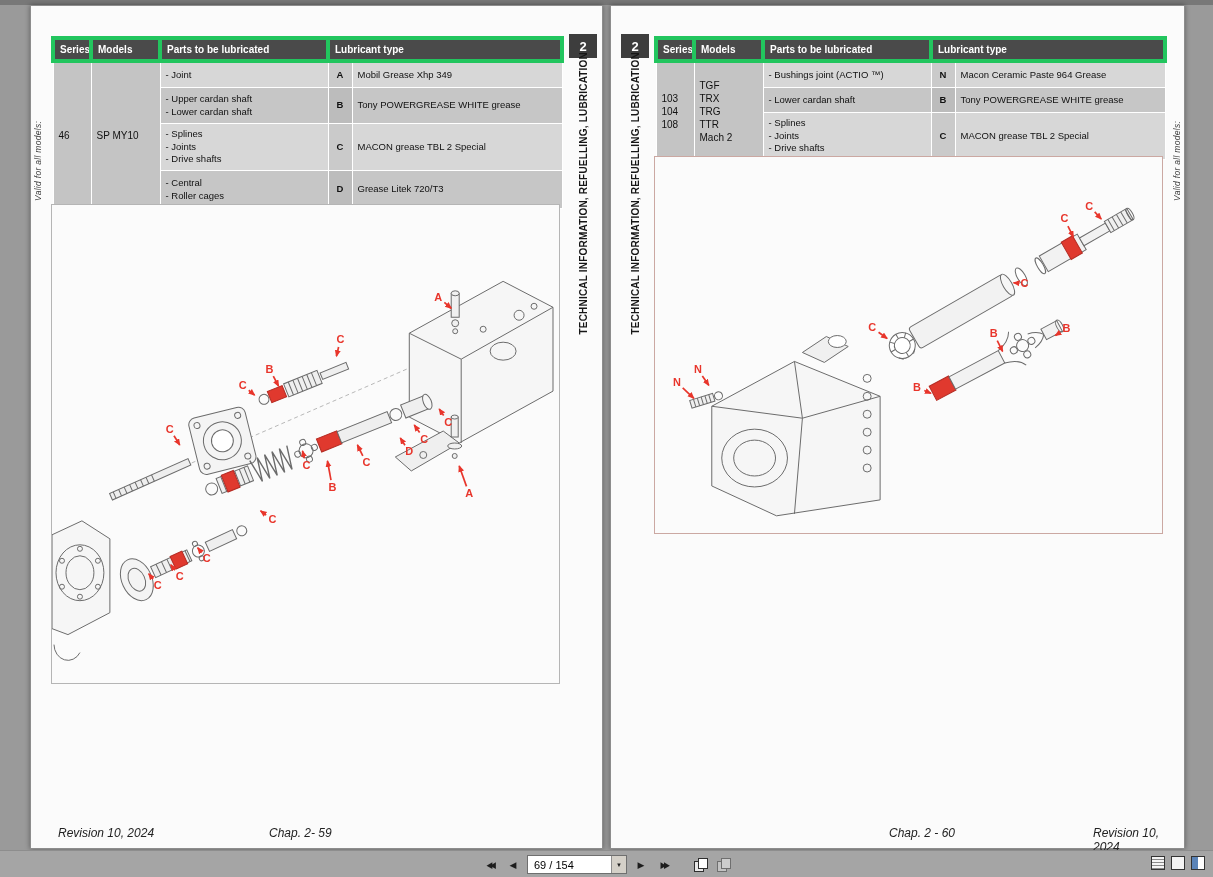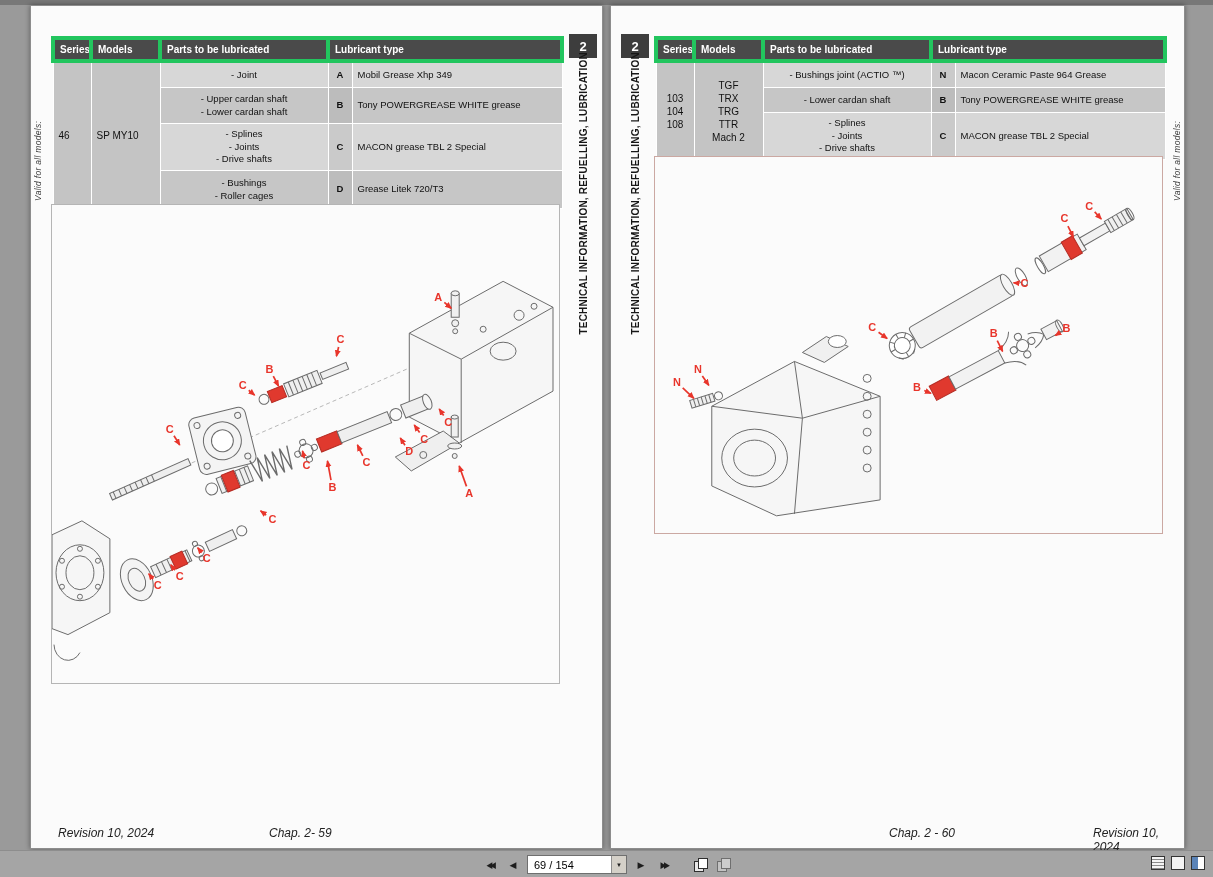--- a/index.html
+++ b/index.html
@@ -33,21 +33,21 @@
   .lube-table th{background:#4a4a4a;color:#fff;font-size:10px;font-weight:bold;text-align:left;
                  padding:3px 5px;border:4px solid #22c55e;height:13px;overflow:hidden;}
   .lube-table td{font-size:9.5px;color:#111;padding:2px 5px;border:1px solid #fff;
                  vertical-align:middle;line-height:1.3;overflow:hidden;}
   tr.rl td{background:#d7d7d7;}
   tr.rd td{background:#c6c6c6;}
   .lube-table td.c-mid{background:#c4c4c4;font-size:10px;}
   .lube-table td.code{font-weight:bold;text-align:center;padding:2px 1px;}
   tr.rl td.code{background:#cacaca;}
   tr.rd td.code{background:#bcbcbc;}
-  .pre{white-space:pre-line;text-align:center;}
+  .pre{white-space:pre-line;}
   tr.h20 td{height:20px;} tr.h31 td{height:31px;} tr.h42 td{height:42px;} tr.h33 td{height:33px;}
 
   
   .diagram-box{position:absolute;box-sizing:border-box;background:#fbfbfb;}
   .page-left .diagram-box{left:20px;top:198px;width:509px;height:480px;border:1px solid #b5b5b5;}
   .page-right .diagram-box{left:43px;top:150px;width:509px;height:378px;border:1px solid #cba8a2;}
   .diagram-box svg{display:block;width:100%;height:100%;}
 
   .art{stroke:#6b6b6b;fill:none;stroke-width:1;}
   .dash{stroke:#9a9a9a;stroke-width:.7;stroke-dasharray:4 3;fill:none;}
@@ -124,21 +124,21 @@
         <td>Tony POWERGREASE WHITE grease</td>
       </tr>
       <tr class="rl h42">
         <td class="pre">- Splines
 - Joints
 - Drive shafts</td>
         <td class="code">C</td>
         <td>MACON grease TBL 2 Special</td>
       </tr>
       <tr class="rd h33">
-        <td class="pre">- Bushings
+        <td class="pre">- Central
 - Roller cages</td>
         <td class="code">D</td>
         <td>Grease Litek 720/T3</td>
       </tr>
     </tbody>
   </table>
 
   <div class="diagram-box">
     <svg id="diag-left" viewBox="0 0 508 478">
       <defs>

